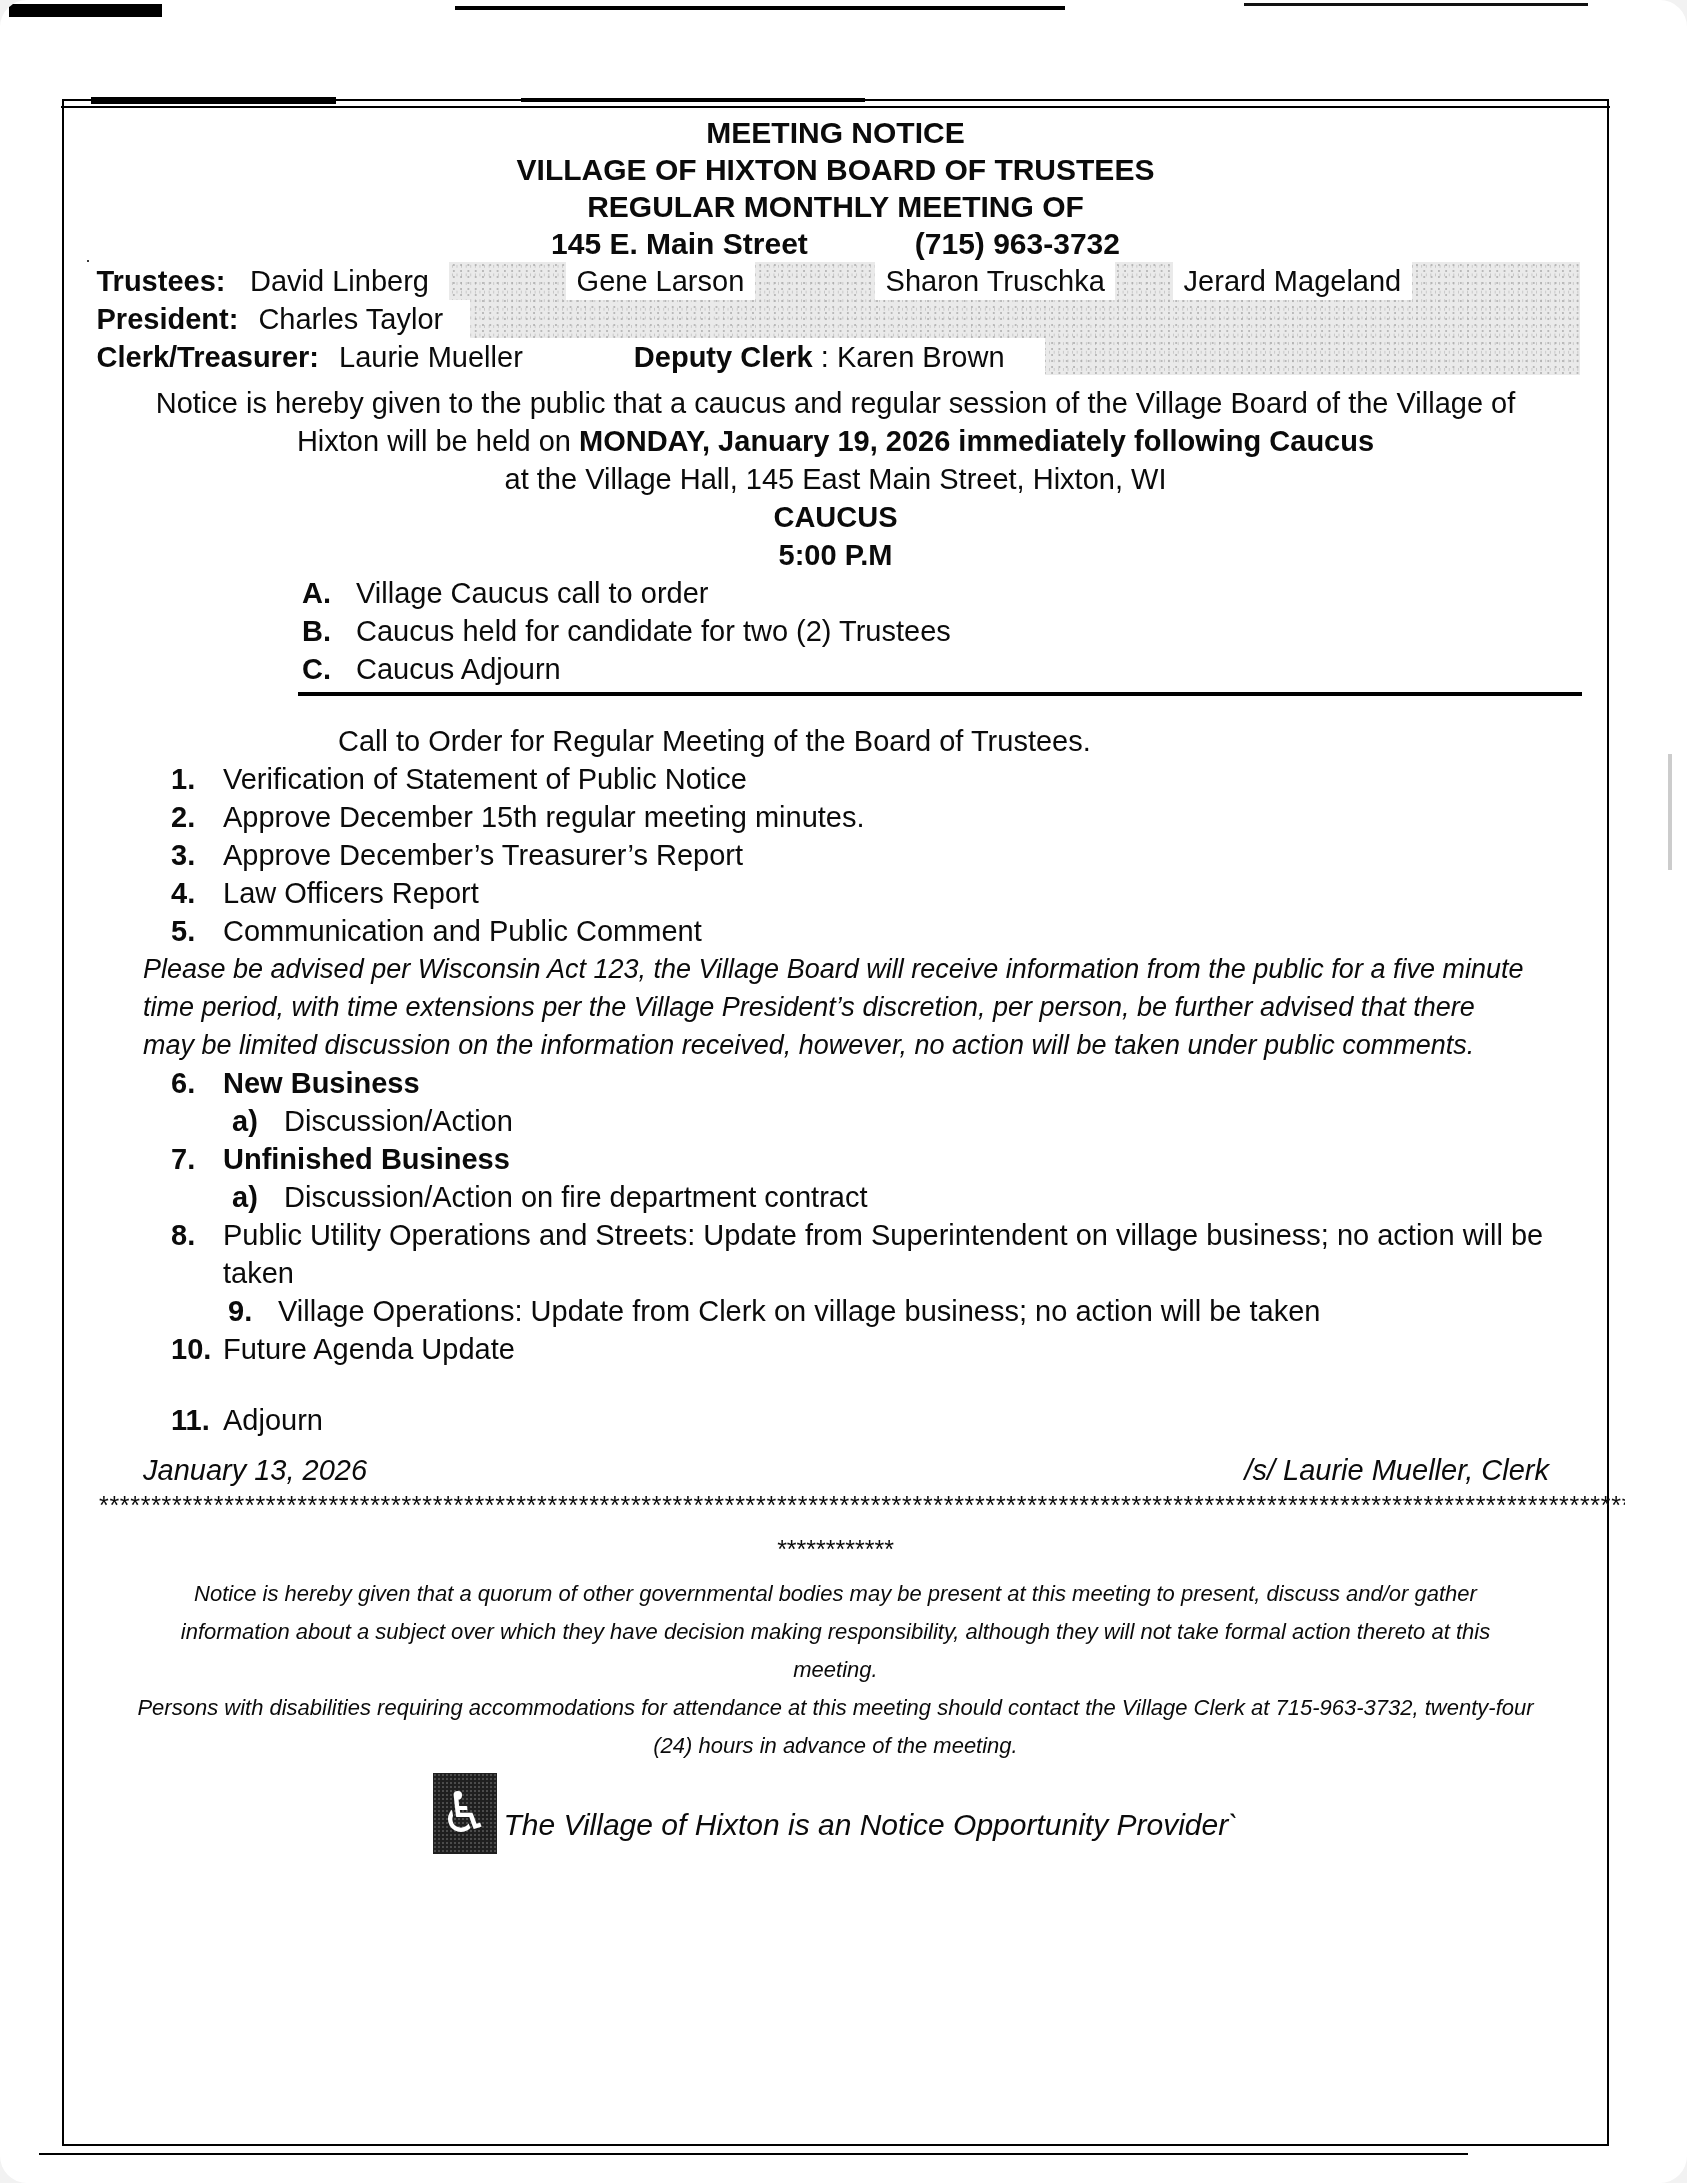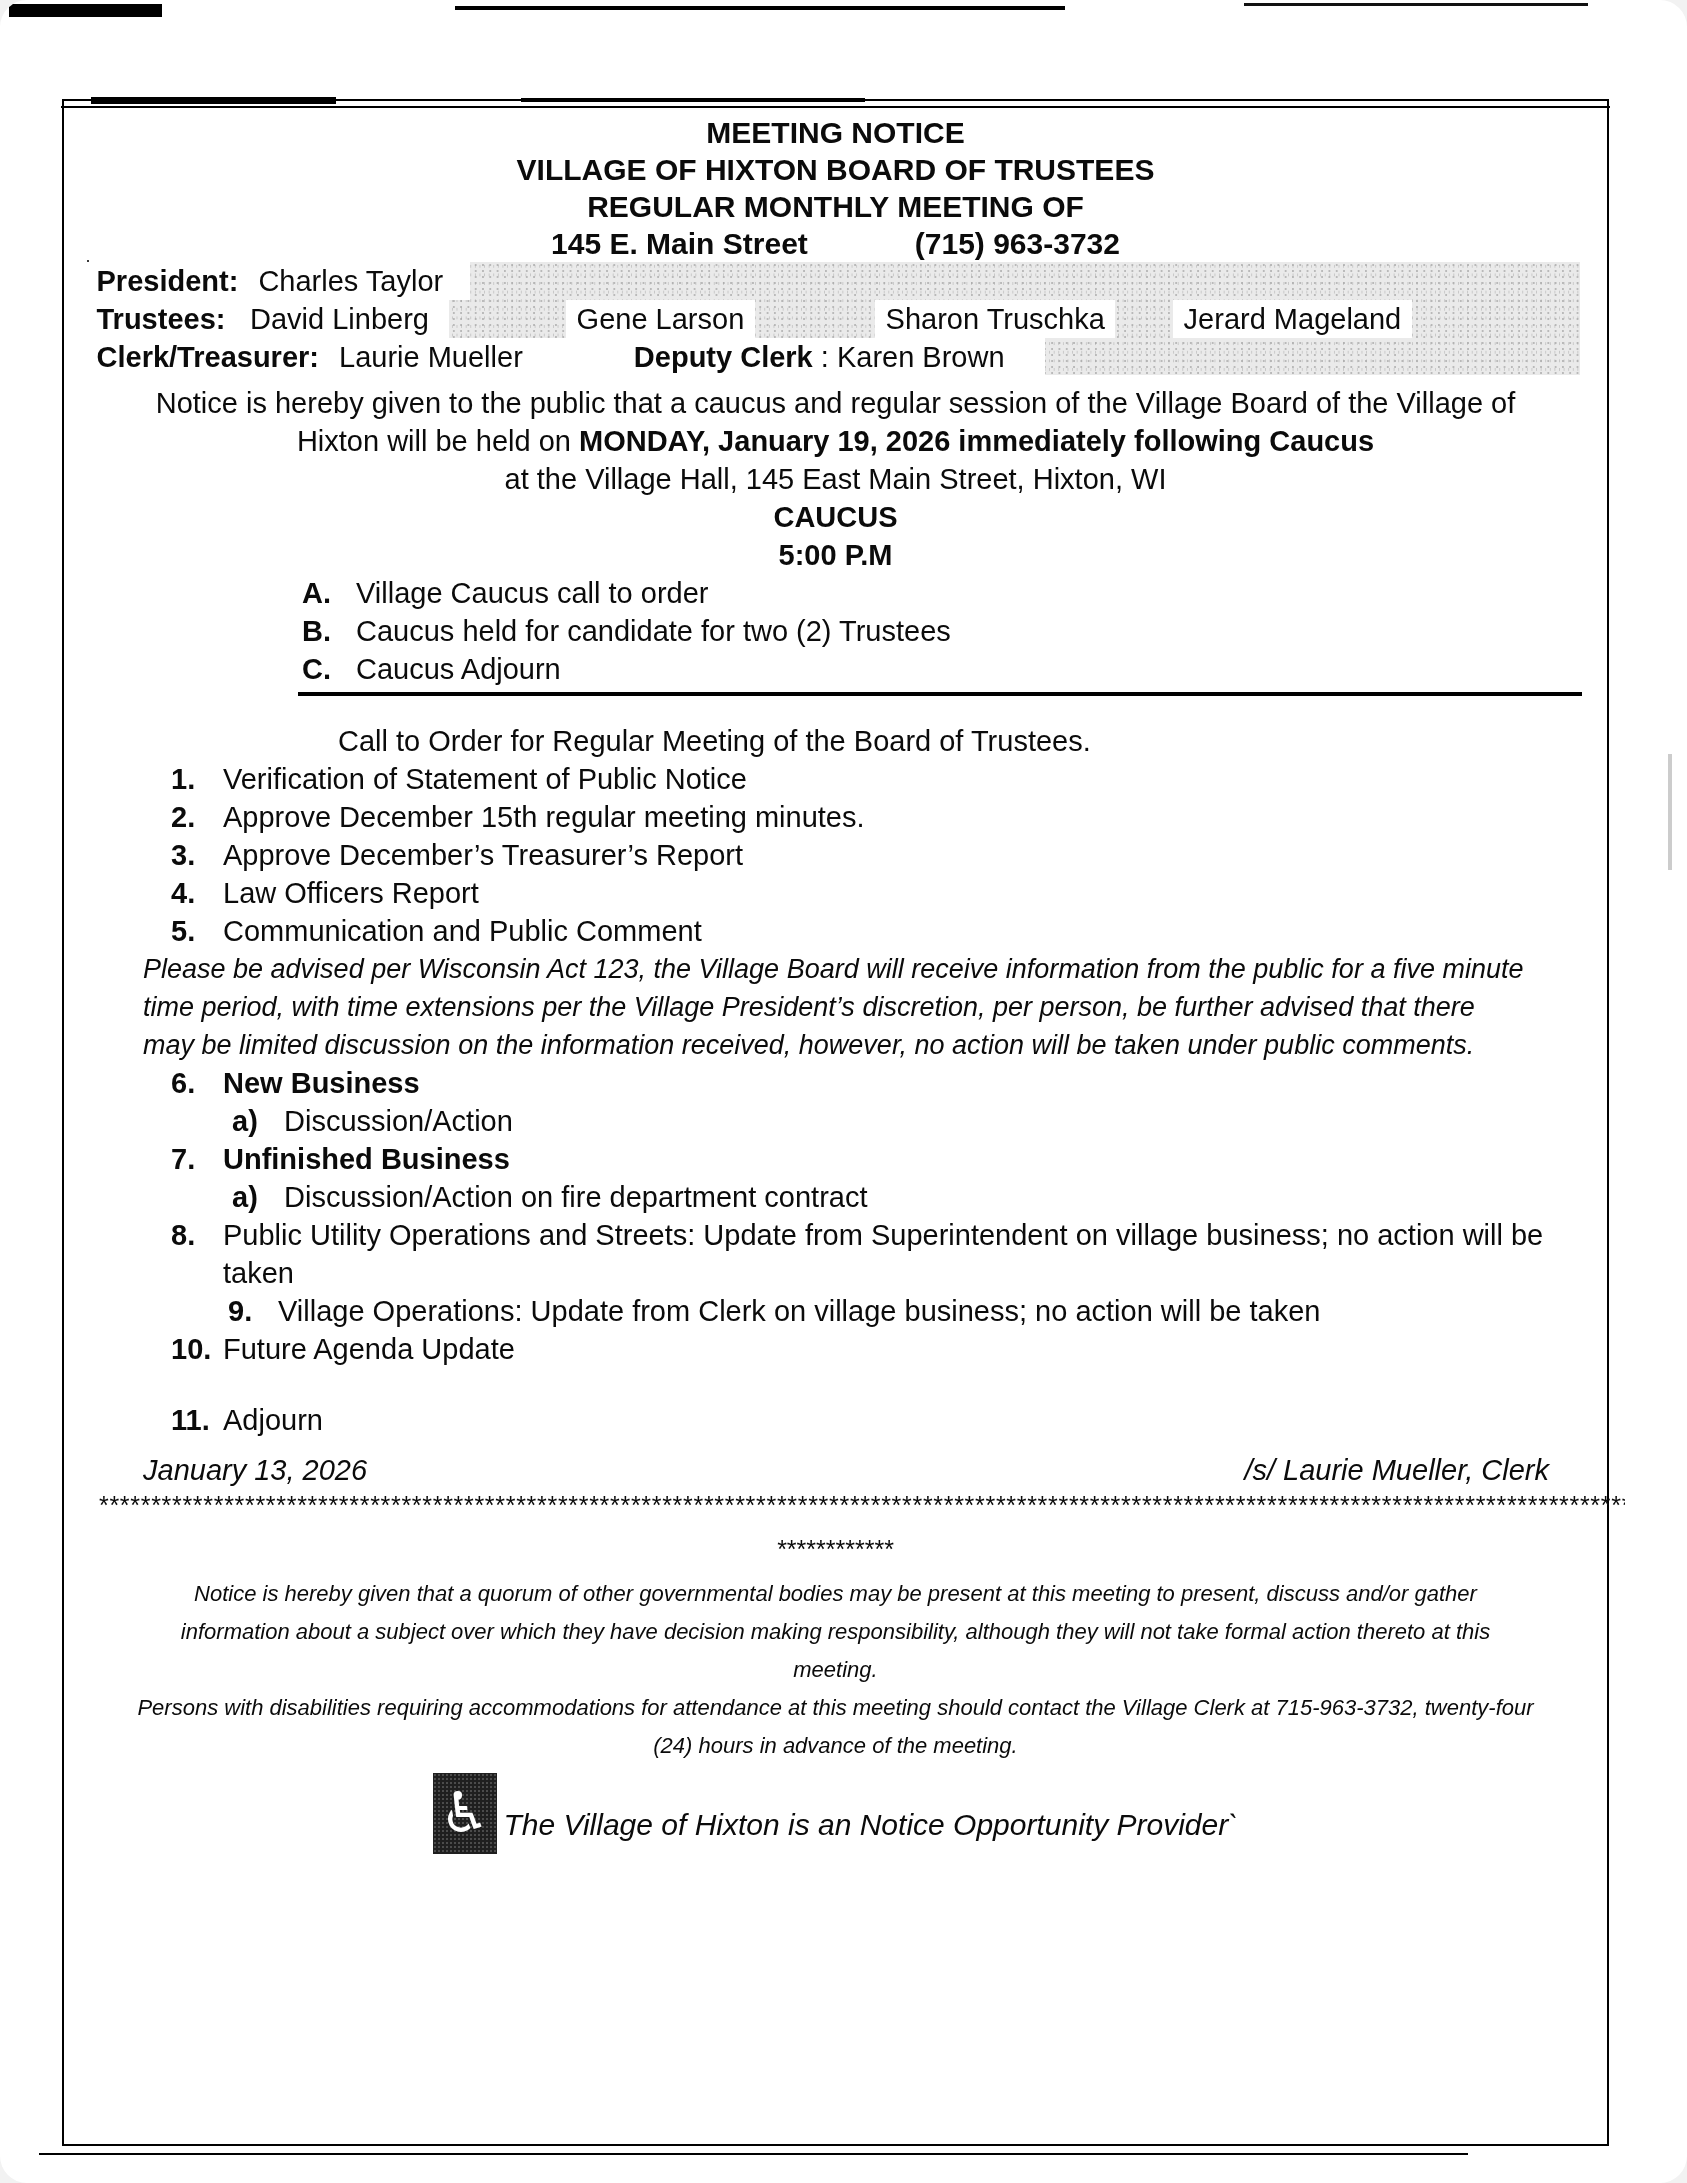--- a/index.html
+++ b/index.html
@@ -112,35 +112,35 @@
       <div>REGULAR MONTHLY MEETING OF</div>
       <div class="addr">
         <span>145 E. Main Street</span>
         <span>(715) 963-3732</span>
       </div>
     </div>
 
     <div class="officers">
       <div class="off-dash"></div>
       <div class="off-row">
-        <span class="wbox p-box">
-          <span class="b">President:</span>
-          <span class="off-name">Charles Taylor</span>
-        </span>
-      </div>
-      <div class="off-row">
         <span class="wbox t-box">
           <span class="b">Trustees:</span>
           <span class="off-name t-name0">David Linberg</span>
         </span>
         <span class="wbox t-abs t1">Gene Larson</span>
         <span class="wbox t-abs t2">Sharon Truschka</span>
         <span class="wbox t-abs t3">Jerard Mageland</span>
       </div>
       <div class="off-row">
+        <span class="wbox p-box">
+          <span class="b">President:</span>
+          <span class="off-name">Charles Taylor</span>
+        </span>
+      </div>
+      <div class="off-row">
         <span class="wbox c-box">
           <span class="b">Clerk/Treasurer:</span>
           <span class="off-name">Laurie Mueller</span>
           <span class="b dep">Deputy Clerk</span>
           <span>: Karen Brown</span>
         </span>
       </div>
     </div>
 
     <div class="notice">

